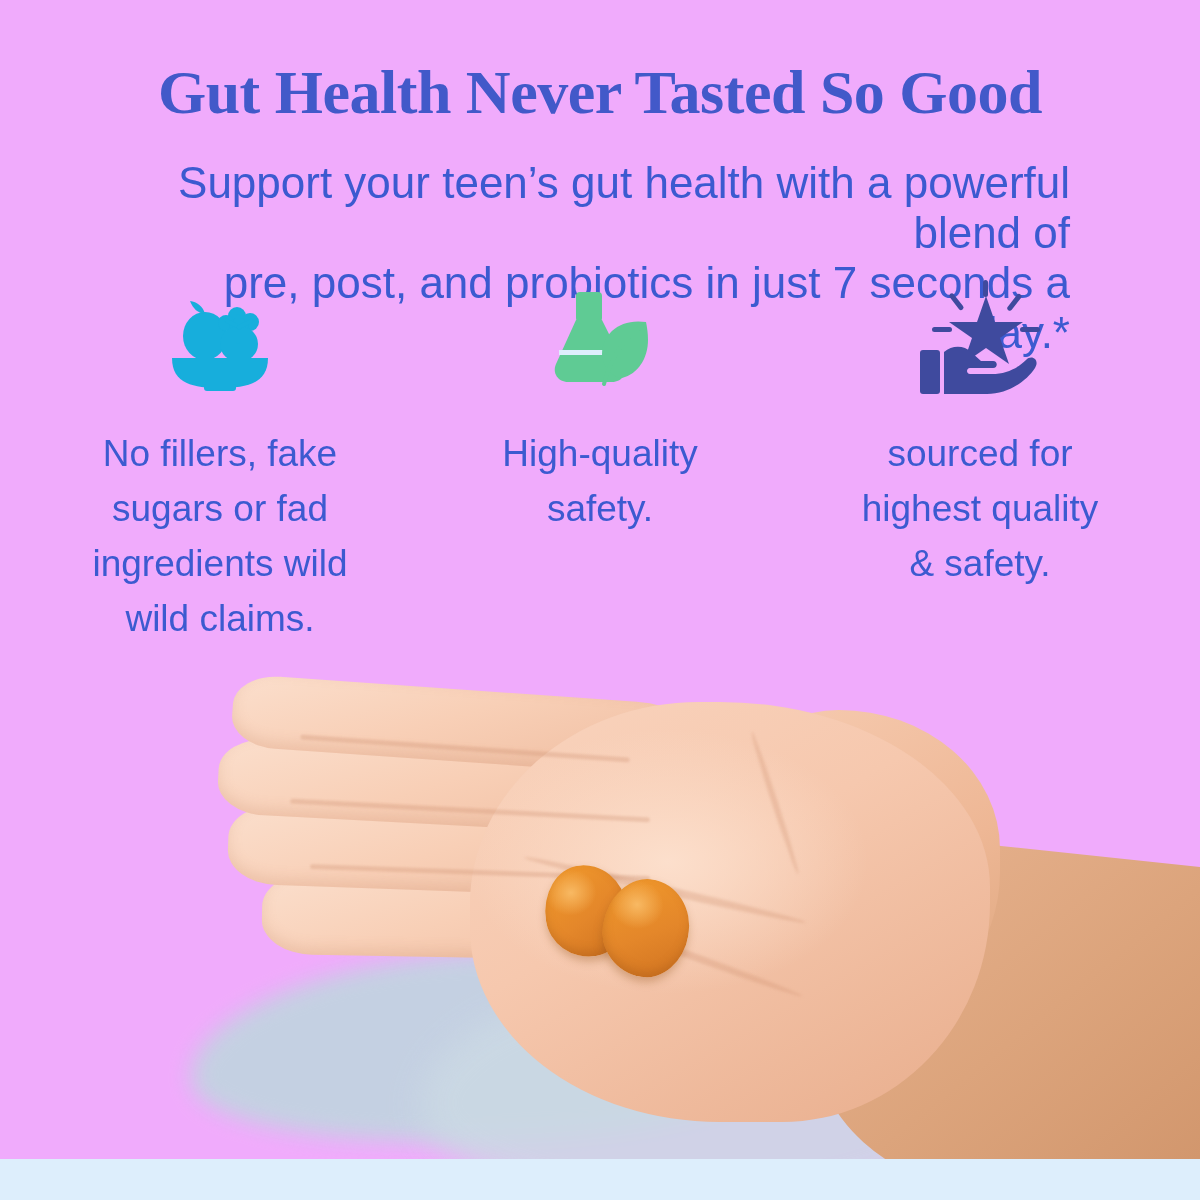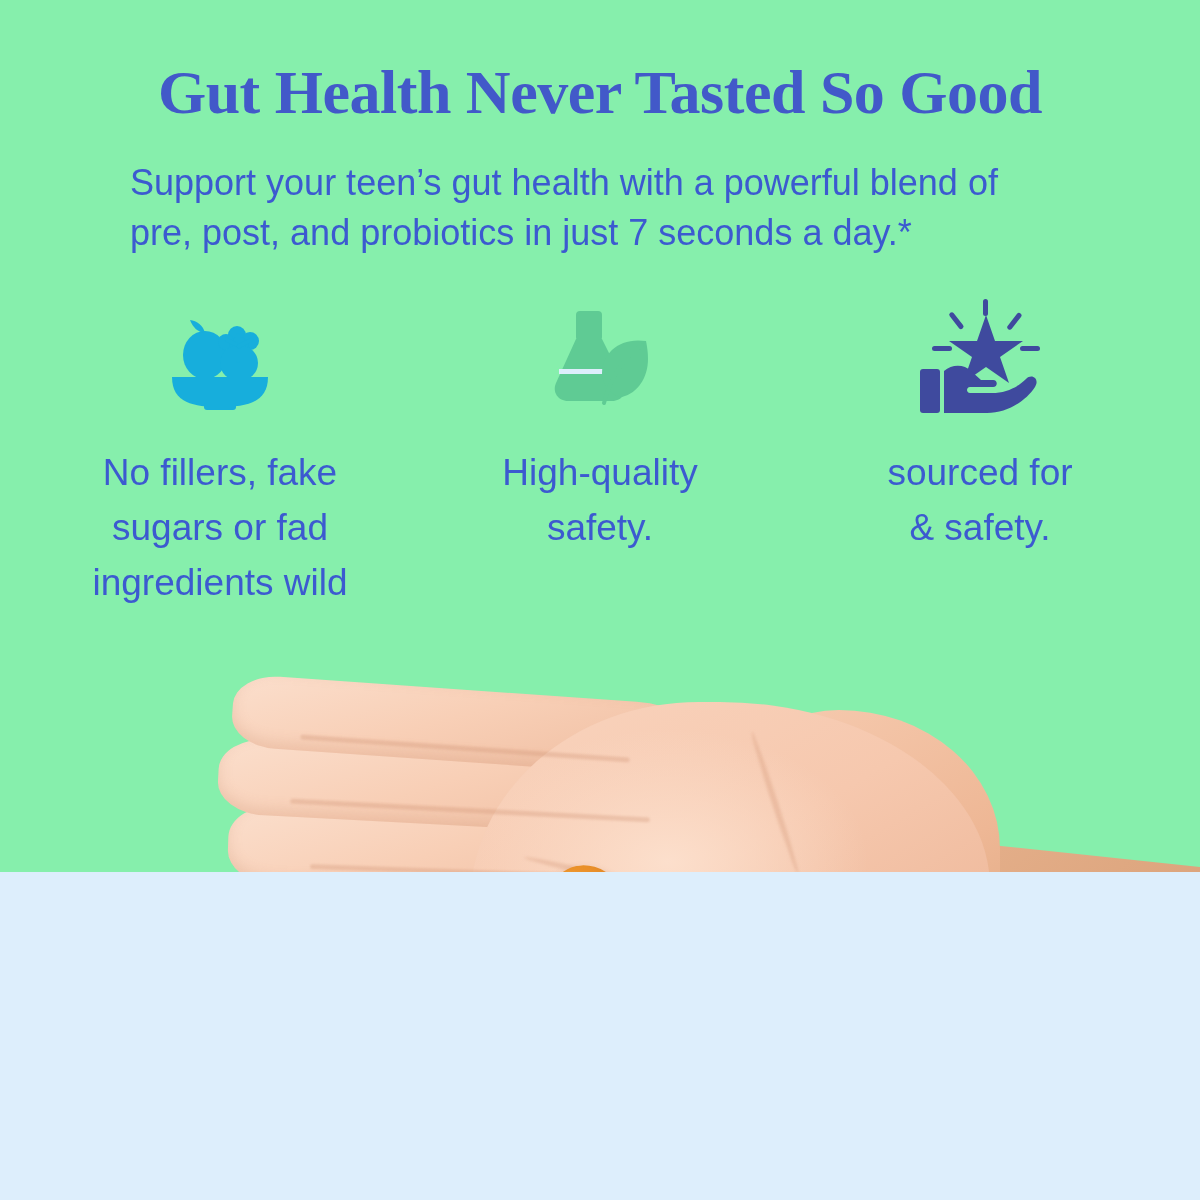--- a/index.html
+++ b/index.html
@@ -10,22 +10,22 @@
     width: 1200px;
     height: 1200px;
     overflow: hidden;
     font-family: "Liberation Sans", sans-serif;
     background: #ddeefc;
   }
 
   #page {
     position: relative;
     width: 1200px;
-    height: 872px;
-    background: #86efac;
+    height: 1159px;
+    background: #f0abfc;
     overflow: hidden;
   }
 
   
   #headline {
     position: absolute;
     left: 0;
     top: 56px;
     width: 1200px;
     text-align: center;
@@ -37,36 +37,36 @@
     color: #4259c9;
     white-space: nowrap;
   }
 
   
   #subheadline {
     position: absolute;
     left: 130px;
     top: 158px;
     width: 940px;
-    text-align: left;
+    text-align: right;
     font-family: "Liberation Sans", sans-serif;
     font-weight: 400;
-    font-size: 36px;
+    font-size: 44px;
     line-height: 50px;
     color: #3c5ad0;
   }
   #subheadline .sub-line {
     display: block;
   }
 
   
   #features {
     position: absolute;
     left: 40px;
-    top: 297px;
+    top: 278px;
     width: 1120px;
     display: flex;
     align-items: flex-start;
     justify-content: space-between;
   }
   .feature {
     width: 360px;
     display: flex;
     flex-direction: column;
     align-items: center;
@@ -253,20 +253,21 @@
               <path d="M8 74 h96 c0 26 -22 30 -48 30 c-26 0 -48 -4 -48 -30 z"></path>
               <rect x="40" y="100" width="32" height="7" rx="3"></rect>
             </g>
           </svg>
         </span>
       </div>
       <div class="feature-text">
         <span class="ft-line">No fillers, fake</span>
         <span class="ft-line">sugars or fad</span>
         <span class="ft-line">ingredients wild</span>
+        <span class="ft-line">wild claims.</span>
       </div>
     </div>
 
     <div class="feature">
       <div class="feature-icon">
         <span>
           <svg class="icon-svg" width="108" height="108" viewBox="0 0 108 108" aria-hidden="true">
             <g fill="#5fcb94">
 
               <rect x="30" y="8" width="26" height="30" rx="4"></rect>
@@ -303,20 +304,21 @@
 
               <rect x="2" y="70" width="20" height="44" rx="3"></rect>
 
               <path d="M26 72 c8 -7 20 -7 27 0 l10 9 h12 c5 0 5 7 0 7 H52 c-4 0 -4 6 0 6 h22 c14 0 26 -6 34 -14 c6 -6 14 0 9 8 c-9 14 -28 26 -48 26 H26 z"></path>
             </g>
           </svg>
         </span>
       </div>
       <div class="feature-text">
         <span class="ft-line">sourced for</span>
+        <span class="ft-line">highest quality</span>
         <span class="ft-line">&amp; safety.</span>
       </div>
     </div>
 
   </div>
 
   <div id="photo">
     <div id="hand-shadow"></div>
     <div id="hand-shadow2"></div>
 

